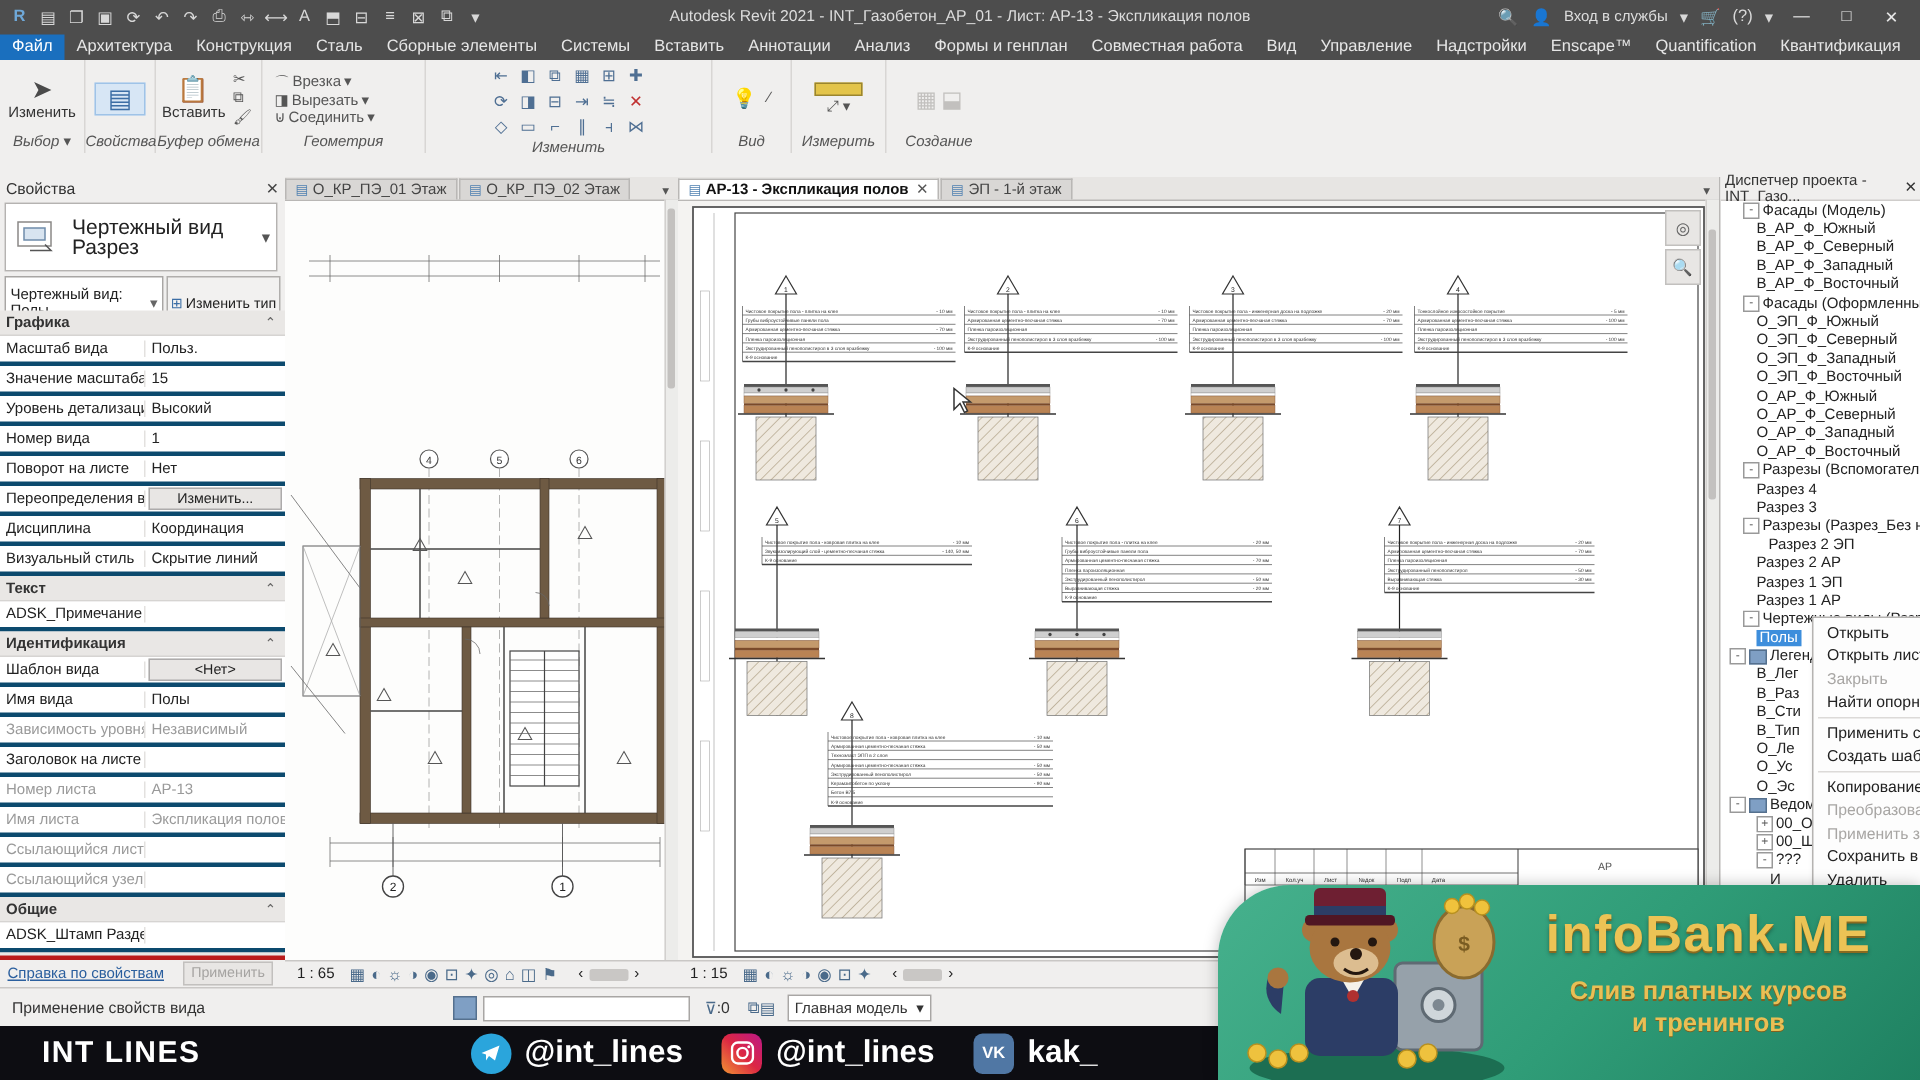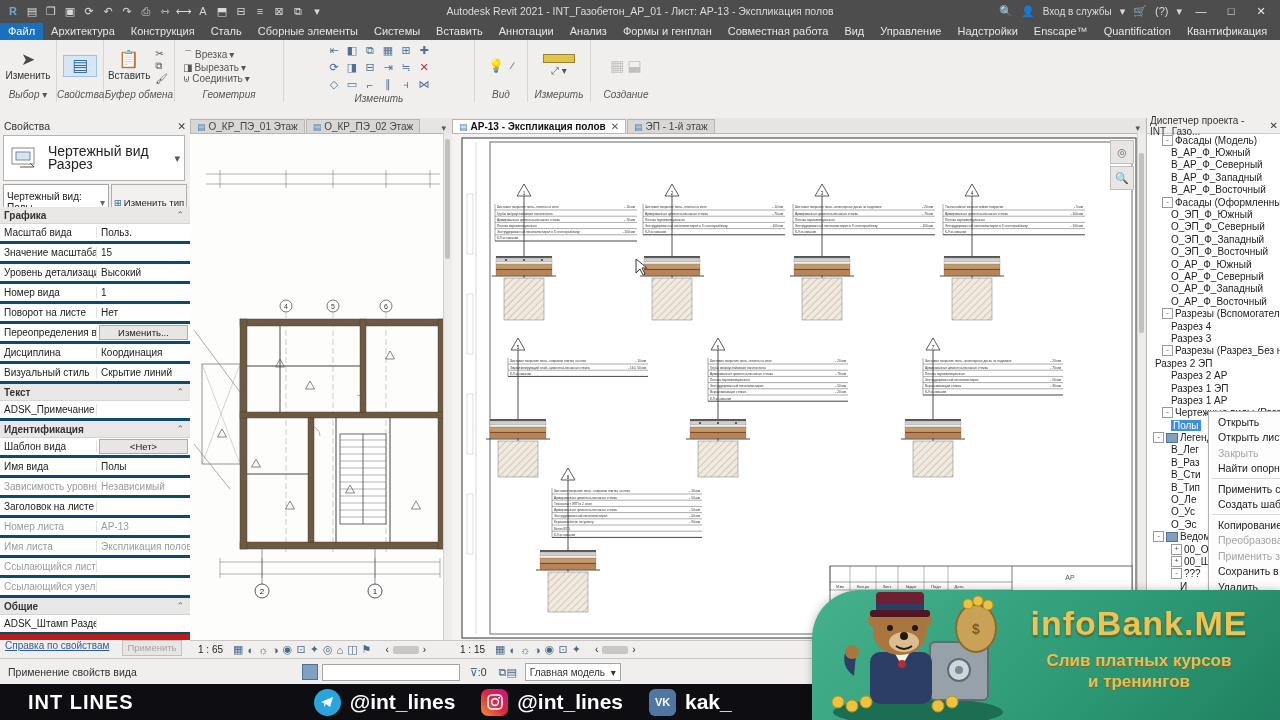--- a/index.html
+++ b/index.html
@@ -47,21 +47,21 @@
   .combo .dd{margin-left:auto;color:#666;}
   .edittype{width:74px;background:#f2f1f0;border:1px solid #b0aeac;font-size:9.5px;display:flex;align-items:center;justify-content:center;gap:2px;color:#222;}
   #prop-grid{position:absolute;left:0;top:89px;width:190px;}
   .prow{display:flex;height:17px;border-bottom:3px solid #0c4a6e;background:#fff;font-size:10px;align-items:center;}
   .prow .pl{width:92px;padding-left:4px;border-right:1px solid #e3e1df;overflow:hidden;white-space:nowrap;color:#222;}
   .prow .pv{flex:1;padding-left:4px;overflow:hidden;white-space:nowrap;color:#222;}
   .prow .pv.gray,.prow .pl.gray{color:#9a9a9a;}
   .prow .pbtn{flex:1;margin:1px 2px;background:#e8e6e4;border:1px solid #adabab;text-align:center;font-size:9.5px;line-height:13px;color:#222;}
   .psec{display:flex;height:16px;background:#e9e7e5;border-bottom:1px solid #d6d4d2;font-size:10px;font-weight:bold;color:#333;align-items:center;padding-left:4px;}
   .psec .pin{margin-left:auto;padding-right:6px;font-weight:normal;color:#666;font-size:9px;}
-  .pfoot{position:absolute;left:0;bottom:0;width:190px;height:18px;display:flex;align-items:flex-start;background:#f0efee;border-top:6px solid #b91c1c;}
+  .pfoot{position:absolute;left:0;bottom:0;width:190px;height:18px;display:flex;align-items:center;background:#f0efee;border-top:3px solid #b91c1c;}
   .pfoot a{color:#2b5f9e;text-decoration:underline;font-size:10px;padding-left:5px;}
   .pfoot .apply{margin-left:auto;margin-right:8px;width:58px;height:14px;background:#e8e6e4;border:1px solid #c2c0be;
                 color:#a6a4a2;font-size:9.5px;text-align:center;line-height:13px;}
   
   .vtabs{height:15px;background:#e7e5e3;display:flex;align-items:flex-end;border-bottom:1px solid #b9b7b5;}
   .vtab{display:flex;align-items:center;gap:3px;padding:1px 6px;font-size:10px;color:#444;background:#d9d7d5;
         border:1px solid #b9b7b5;border-bottom:none;margin-right:1px;white-space:nowrap;}
   .vtab.active{background:#fff;color:#111;font-weight:bold;}
   .vtab .ficon{color:#4f80b0;font-size:9px;}
   .vtab .x{color:#555;margin-left:2px;font-weight:normal;}
@@ -860,21 +860,21 @@
         <div class="titem" style="padding-left: 24px;">
           <span class="lbl">Разрез 4</span>
         </div>
         <div class="titem" style="padding-left: 24px;">
           <span class="lbl">Разрез 3</span>
         </div>
         <div class="titem" style="padding-left: 15px;">
           <span class="pm">-</span>
           <span class="lbl">Разрезы (Разрез_Без ном</span>
         </div>
-        <div class="titem" style="padding-left: 8px;">
+        <div class="titem" style="padding-left: 32px;">
           <span class="lbl">Разрез 2 ЭП</span>
         </div>
         <div class="titem" style="padding-left: 24px;">
           <span class="lbl">Разрез 2 АР</span>
         </div>
         <div class="titem" style="padding-left: 24px;">
           <span class="lbl">Разрез 1 ЭП</span>
         </div>
         <div class="titem" style="padding-left: 24px;">
           <span class="lbl">Разрез 1 АР</span>

